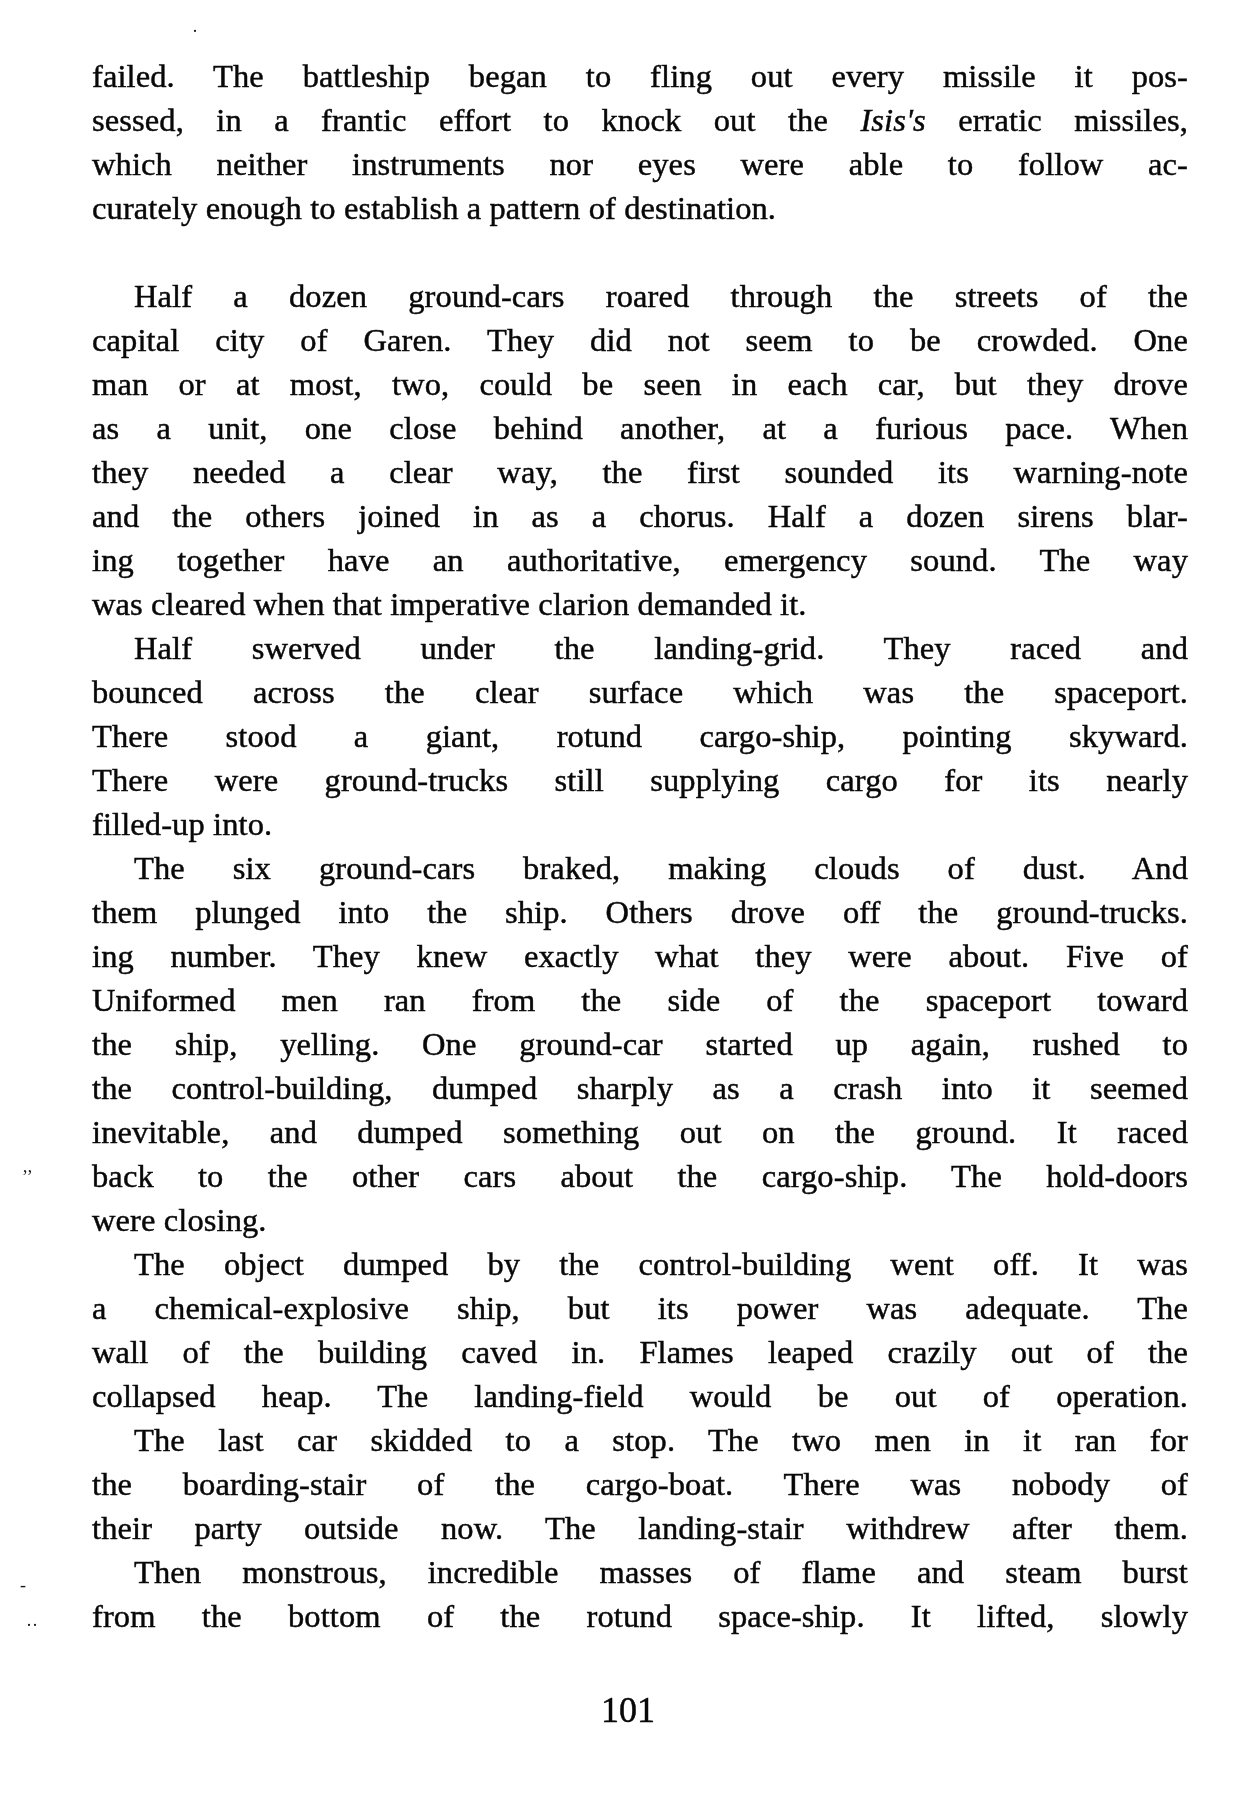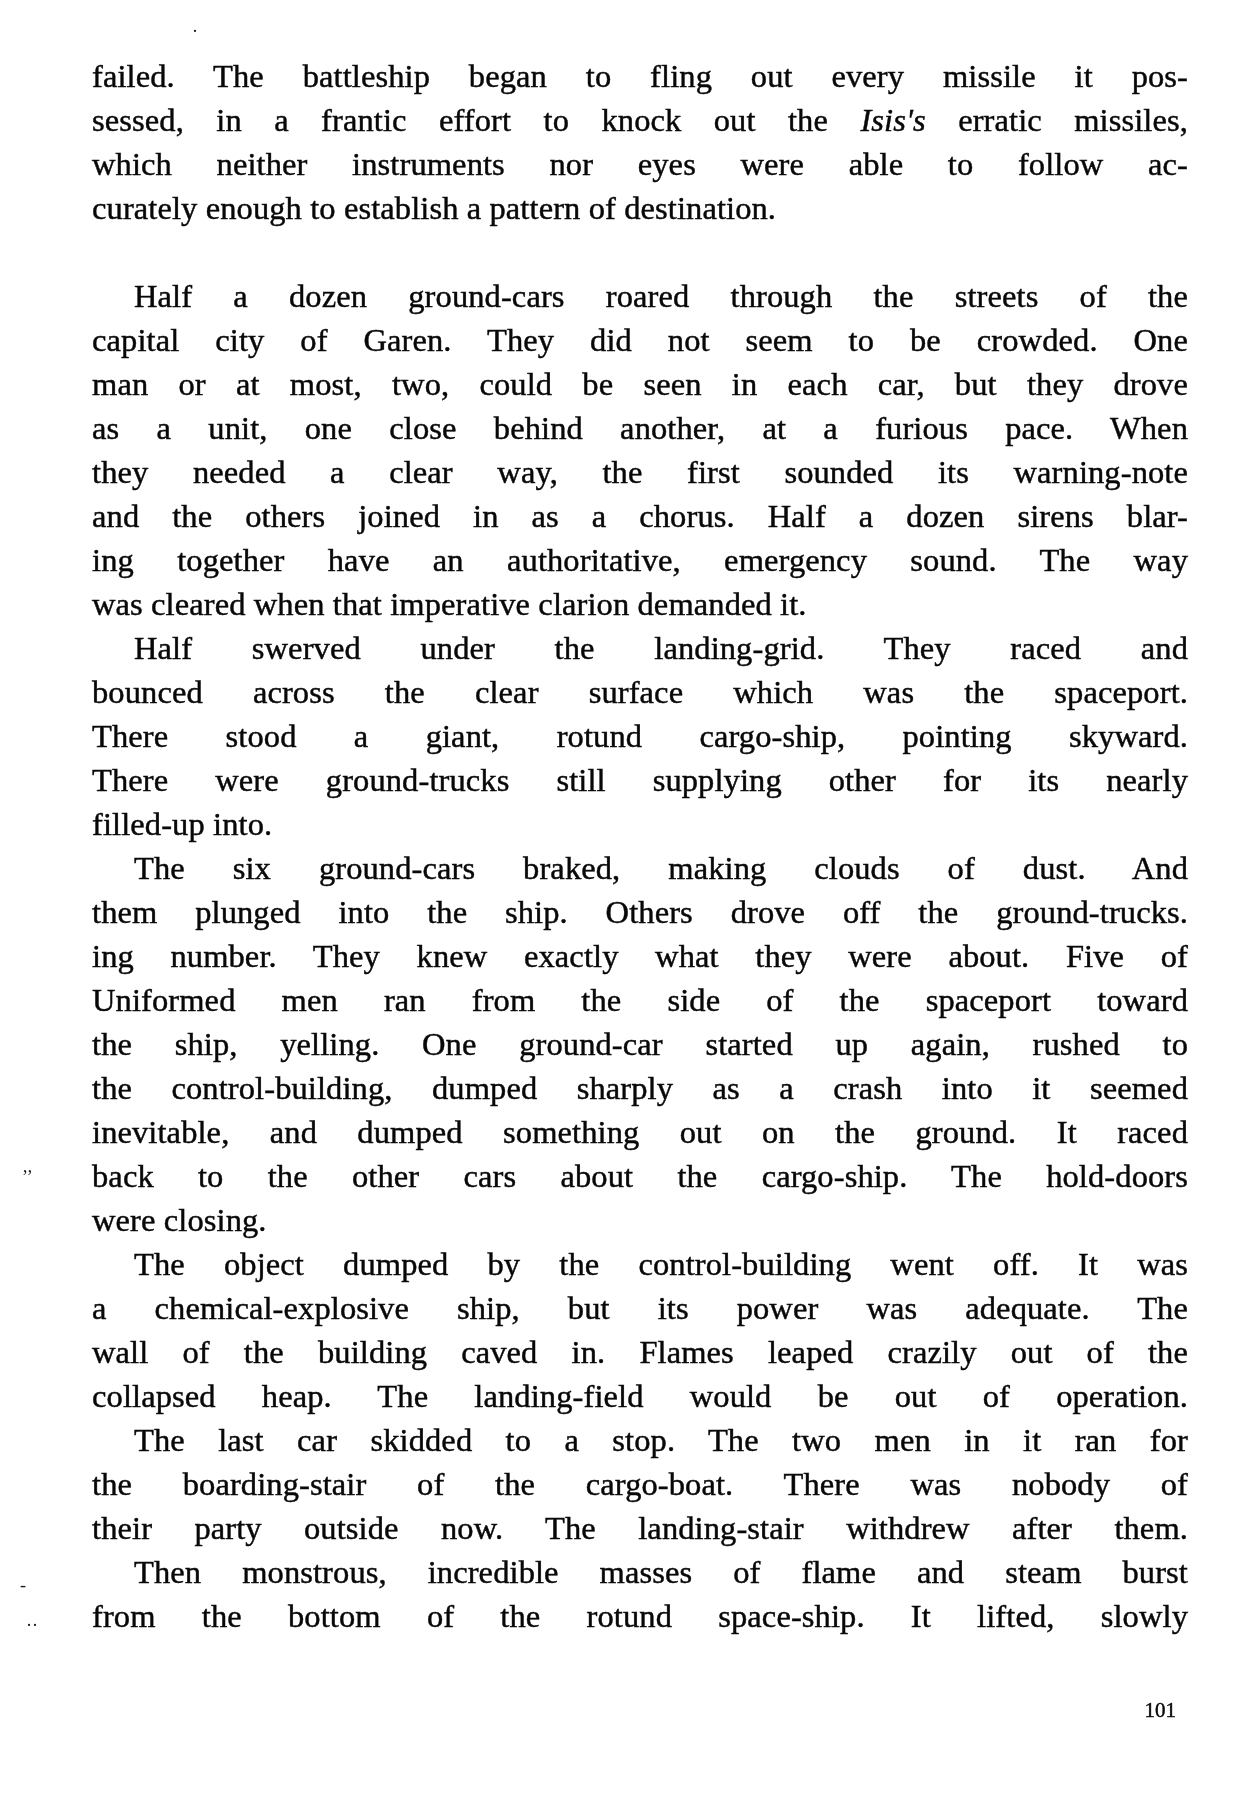--- a/index.html
+++ b/index.html
@@ -36,22 +36,22 @@
     letter-spacing: 0.1px;
   }
   .line.just { text-align-last: justify; }
   .line.indent { text-indent: 42px; }
   .it { font-style: italic; }
   .page-number {
     position: absolute;
     left: 80px;
     top: 1688px;
     width: 1096px;
-    text-align: right;
-    font-size: 21px;
+    text-align: center;
+    font-size: 36px;
     line-height: 44px;
     -webkit-text-stroke: 0.45px #080808;
   }
   .margin-mark {
     position: absolute;
     font-size: 18px;
     line-height: 18px;
     color: #1a1a1a;
     font-family: "Liberation Serif", "DejaVu Serif", serif;
   }
@@ -74,21 +74,21 @@
         <div class="line just"><span>as a unit, one close behind another, at a furious pace. When</span></div>
         <div class="line just"><span>they needed a clear way, the first sounded its warning-note</span></div>
         <div class="line just"><span>and the others joined in as a chorus. Half a dozen sirens blar-</span></div>
         <div class="line just"><span>ing together have an authoritative, emergency sound. The way</span></div>
         <div class="line"><span>was cleared when that imperative clarion demanded it.</span></div>
       </div>
       <div class="para">
         <div class="line just indent"><span>Half swerved under the landing-grid. They raced and</span></div>
         <div class="line just"><span>bounced across the clear surface which was the spaceport.</span></div>
         <div class="line just"><span>There stood a giant, rotund cargo-ship, pointing skyward.</span></div>
-        <div class="line just"><span>There were ground-trucks still supplying other for its nearly</span></div>
+        <div class="line just"><span>There were ground-trucks still supplying cargo for its nearly</span></div>
         <div class="line"><span>filled-up into.</span></div>
       </div>
       <div class="para">
         <div class="line just indent"><span>The six ground-cars braked, making clouds of dust. And</span></div>
         <div class="line just"><span>them plunged into the ship. Others drove off the ground-trucks.</span></div>
         <div class="line just"><span>ing number. They knew exactly what they were about. Five of</span></div>
         <div class="line just"><span>Uniformed men ran from the side of the spaceport toward</span></div>
         <div class="line just"><span>the ship, yelling. One ground-car started up again, rushed to</span></div>
         <div class="line just"><span>the control-building, dumped sharply as a crash into it seemed</span></div>
         <div class="line just"><span>inevitable, and dumped something out on the ground. It raced</span></div>

